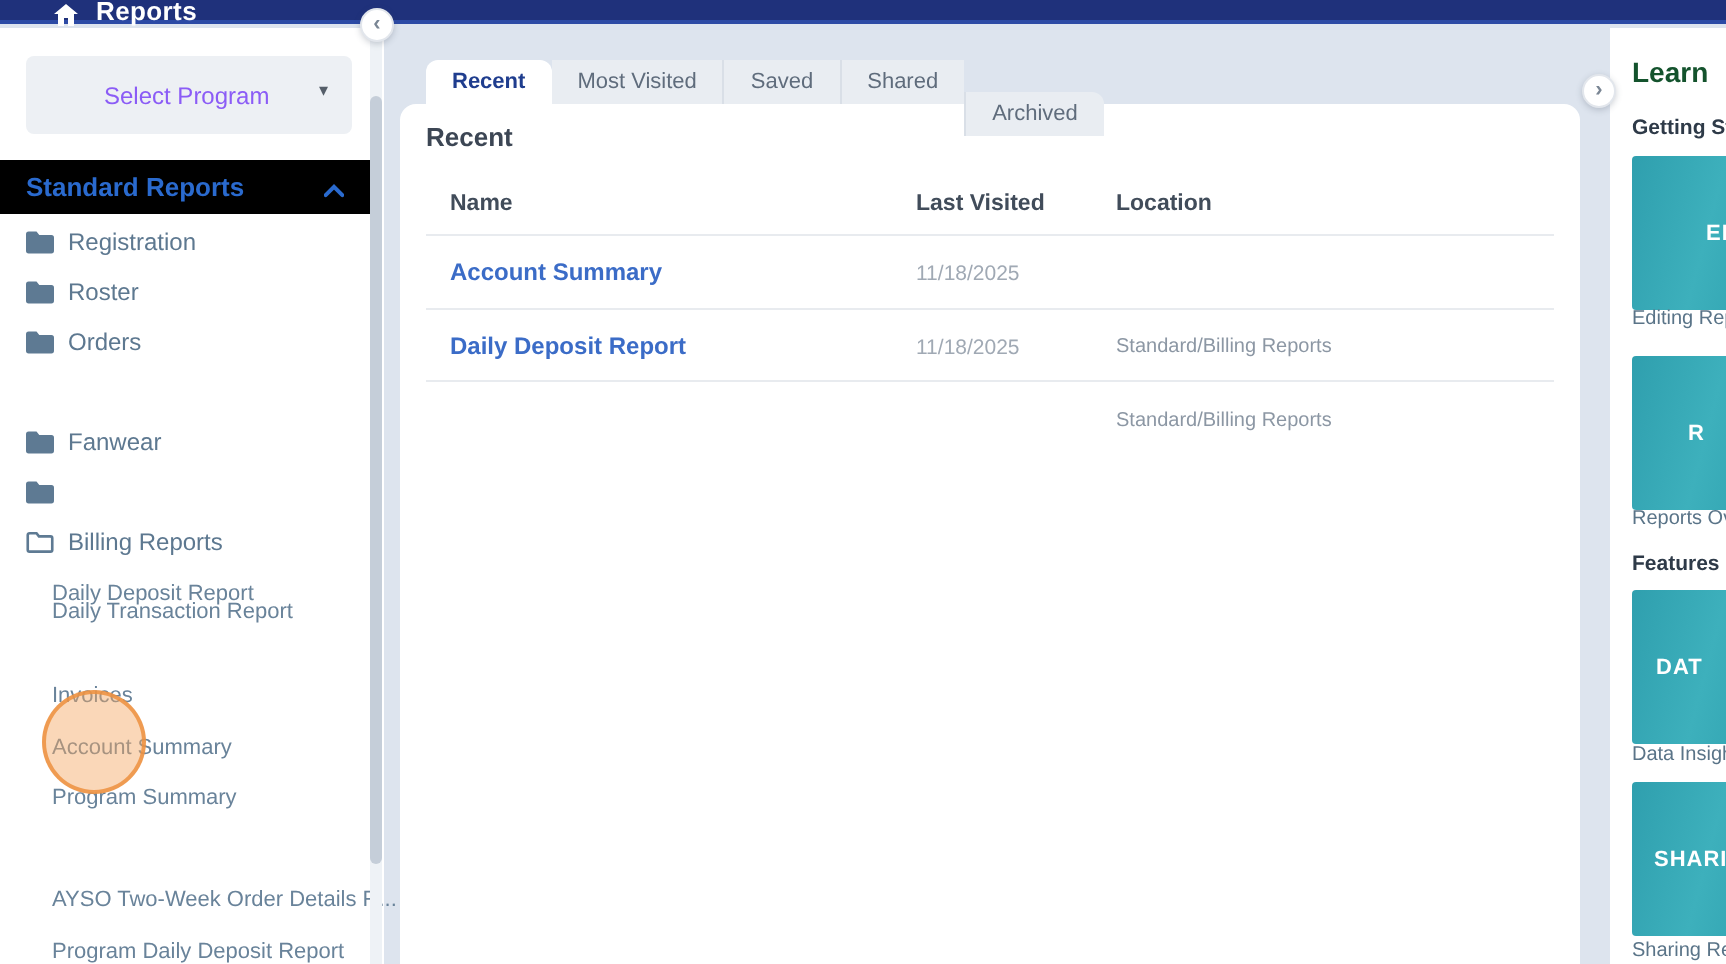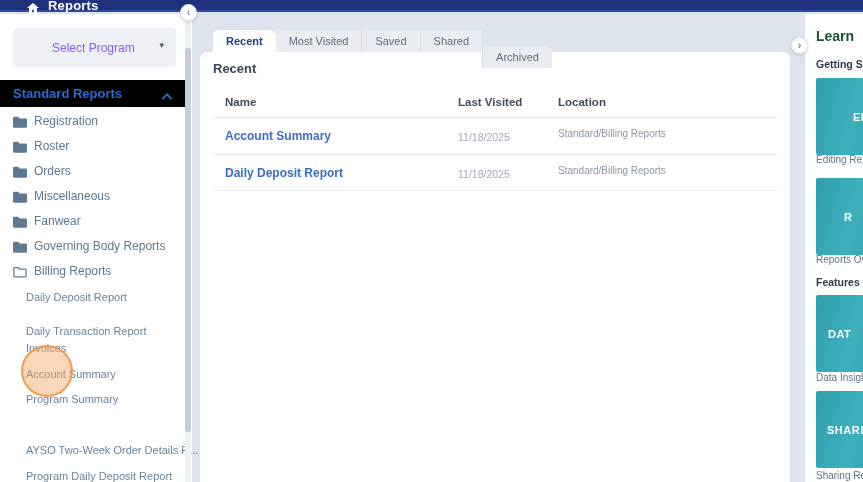--- a/index.html
+++ b/index.html
@@ -59,21 +59,21 @@
   .tab:last-child { border-radius:0 6px 0 0;margin-top:16px; }
 
   .main-card { position:absolute; left:200px; top:52px; width:590px; height:430px;
                background:#ffffff; border-radius:8px 8px 0 0; z-index:1; }
   .main-card .heading { position:absolute; left:13px; top:9px; font-size:13px;
                         font-weight:bold; color:#3c4654; }
   .col-head { position:absolute; top:44px; font-size:11.5px; font-weight:bold; color:#414c5a; }
   .divider { position:absolute; left:13px; width:564px; height:1px; background:#e8ebef; }
   .cell-name { position:absolute; left:25px; font-size:12px; font-weight:bold; color:#3b6cc7; cursor:pointer; }
   .cell-date { position:absolute; left:258px; font-size:10.5px; color:#a0a9b4; }
-  .cell-loc  { position:absolute; left:358px; font-size:10px; color:#8c97a4; }
+  .cell-loc  { position:absolute; left:358px; font-size:10px; color:#8c97a4;margin-top:40px; }
 
   
   .learn { position:absolute; left:805px; top:14px; width:160px; height:468px; background:#ffffff; }
   .learn .learn-title { position:absolute; left:11px; top:14px; font-size:14px; font-weight:bold; color:#14532d; }
   .learn .sec-head { position:absolute; left:11px; font-size:10.5px; font-weight:bold; color:#2e3a48; white-space:nowrap; }
   .learn-card { position:absolute; left:11px; width:150px; height:77px; border-radius:2px; cursor:pointer;
     background:linear-gradient(105deg,#2f9fae 0%,#3db0bc 28%,#2fa2b0 52%,#45b4be 78%,#35a9b6 100%); }
   .learn-card .overlay { position:absolute; top:50%; transform:translateY(-50%);
     color:#ffffff; font-size:11px; font-weight:bold; letter-spacing:0.5px; white-space:nowrap; }
   .learn .caption { position:absolute; left:11px; font-size:10px; color:#5a7488; white-space:nowrap; }
@@ -126,47 +126,40 @@
             <path d="M0 2 a1.5 1.5 0 0 1 1.5-1.5 H6 l1.6 2 H14.5 A1.5 1.5 0 0 1 16 4 v7.5 a1.5 1.5 0 0 1 -1.5 1.5 H1.5 A1.5 1.5 0 0 1 0 11.5 Z"></path>
           </svg></span>
       <span class="flbl">Orders</span>
     </div>
     <div class="folder-item" style="top:122px">
       <span class="ficon"><svg width="14" height="12" viewBox="0 0 16 13" fill="currentColor">
             <path d="M0 2 a1.5 1.5 0 0 1 1.5-1.5 H6 l1.6 2 H14.5 A1.5 1.5 0 0 1 16 4 v7.5 a1.5 1.5 0 0 1 -1.5 1.5 H1.5 A1.5 1.5 0 0 1 0 11.5 Z"></path>
           </svg></span>
       <span class="flbl">Roster</span>
     </div>
-    <div class="folder-item" style="top:172px">
-      <span class="ficon"><svg width="14" height="12" viewBox="0 0 16 13" fill="currentColor">
-            <path d="M0 2 a1.5 1.5 0 0 1 1.5-1.5 H6 l1.6 2 H14.5 A1.5 1.5 0 0 1 16 4 v7.5 a1.5 1.5 0 0 1 -1.5 1.5 H1.5 A1.5 1.5 0 0 1 0 11.5 Z"></path>
-          </svg></span>
-      <span class="flbl">Miscellaneous</span>
-    </div>
     <div class="folder-item" style="top:197px">
       <span class="ficon"><svg width="14" height="12" viewBox="0 0 16 13" fill="currentColor">
             <path d="M0 2 a1.5 1.5 0 0 1 1.5-1.5 H6 l1.6 2 H14.5 A1.5 1.5 0 0 1 16 4 v7.5 a1.5 1.5 0 0 1 -1.5 1.5 H1.5 A1.5 1.5 0 0 1 0 11.5 Z"></path>
           </svg></span>
       <span class="flbl">Fanwear</span>
     </div>
     <div class="folder-item" style="top:222px">
       <span class="ficon"><svg width="14" height="12" viewBox="0 0 16 13" fill="currentColor">
             <path d="M0 2 a1.5 1.5 0 0 1 1.5-1.5 H6 l1.6 2 H14.5 A1.5 1.5 0 0 1 16 4 v7.5 a1.5 1.5 0 0 1 -1.5 1.5 H1.5 A1.5 1.5 0 0 1 0 11.5 Z"></path>
           </svg></span>
-      <span class="flbl">Governing Body Reports</span>
     </div>
     <div class="folder-item" style="top:247px">
       <span class="ficon"><svg width="14" height="12" viewBox="0 0 16 13" fill="none" stroke="currentColor" stroke-width="1.5">
             <path d="M1 2.5 a1 1 0 0 1 1-1 H6 l1.4 1.8 H14 a1 1 0 0 1 1 1 v6.7 a1 1 0 0 1 -1 1 H2 a1 1 0 0 1 -1-1 Z"></path>
           </svg></span>
       <span class="flbl">Billing Reports</span>
     </div>
 
     <div class="sub-item" style="top:277px">Daily Deposit Report</div>
-    <div class="sub-item" style="top:311px">Daily Transaction Report</div>
+    <div class="sub-item" style="top:286px">Daily Transaction Report</div>
     <div class="sub-item" style="top:328px">Invoices</div>
     <div class="sub-item" style="top:354px">Account Summary</div>
     <div class="sub-item" style="top:379px">Program Summary</div>
     <div class="sub-item" style="top:430px">AYSO Two-Week Order Details R...</div>
     <div class="sub-item" style="top:456px">Program Daily Deposit Report</div>
 
     <div class="sb-scroll-track"></div>
     <div class="sb-scroll-thumb"></div>
 
     <div class="click-indicator"></div>

